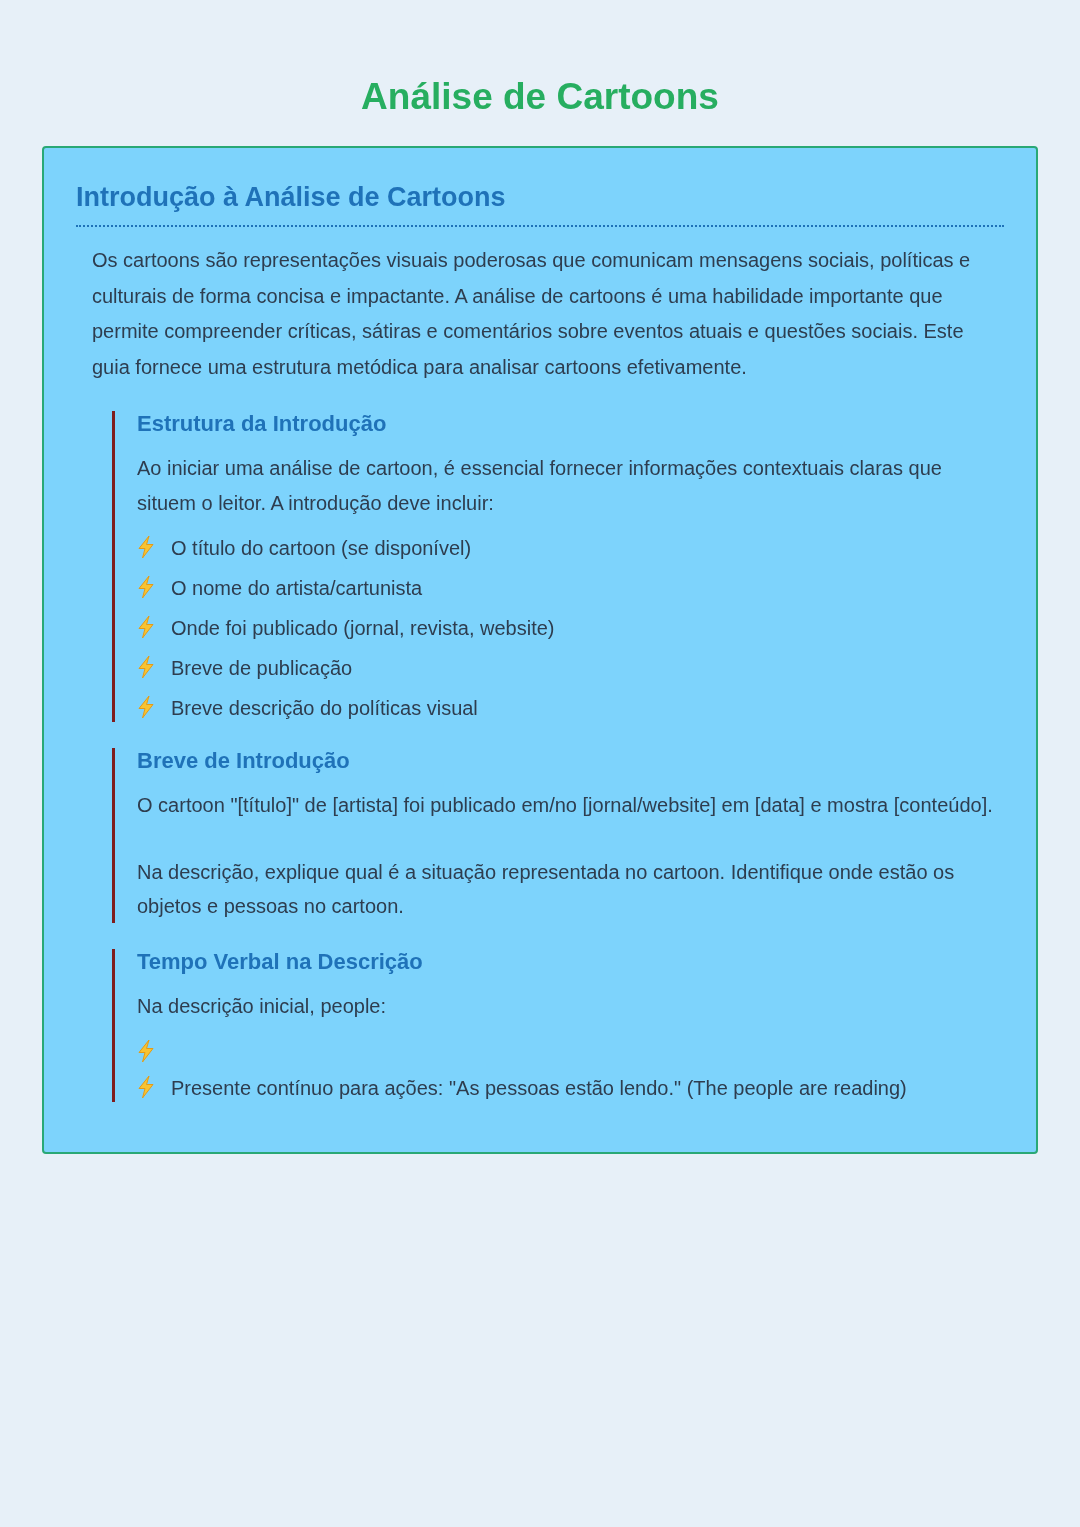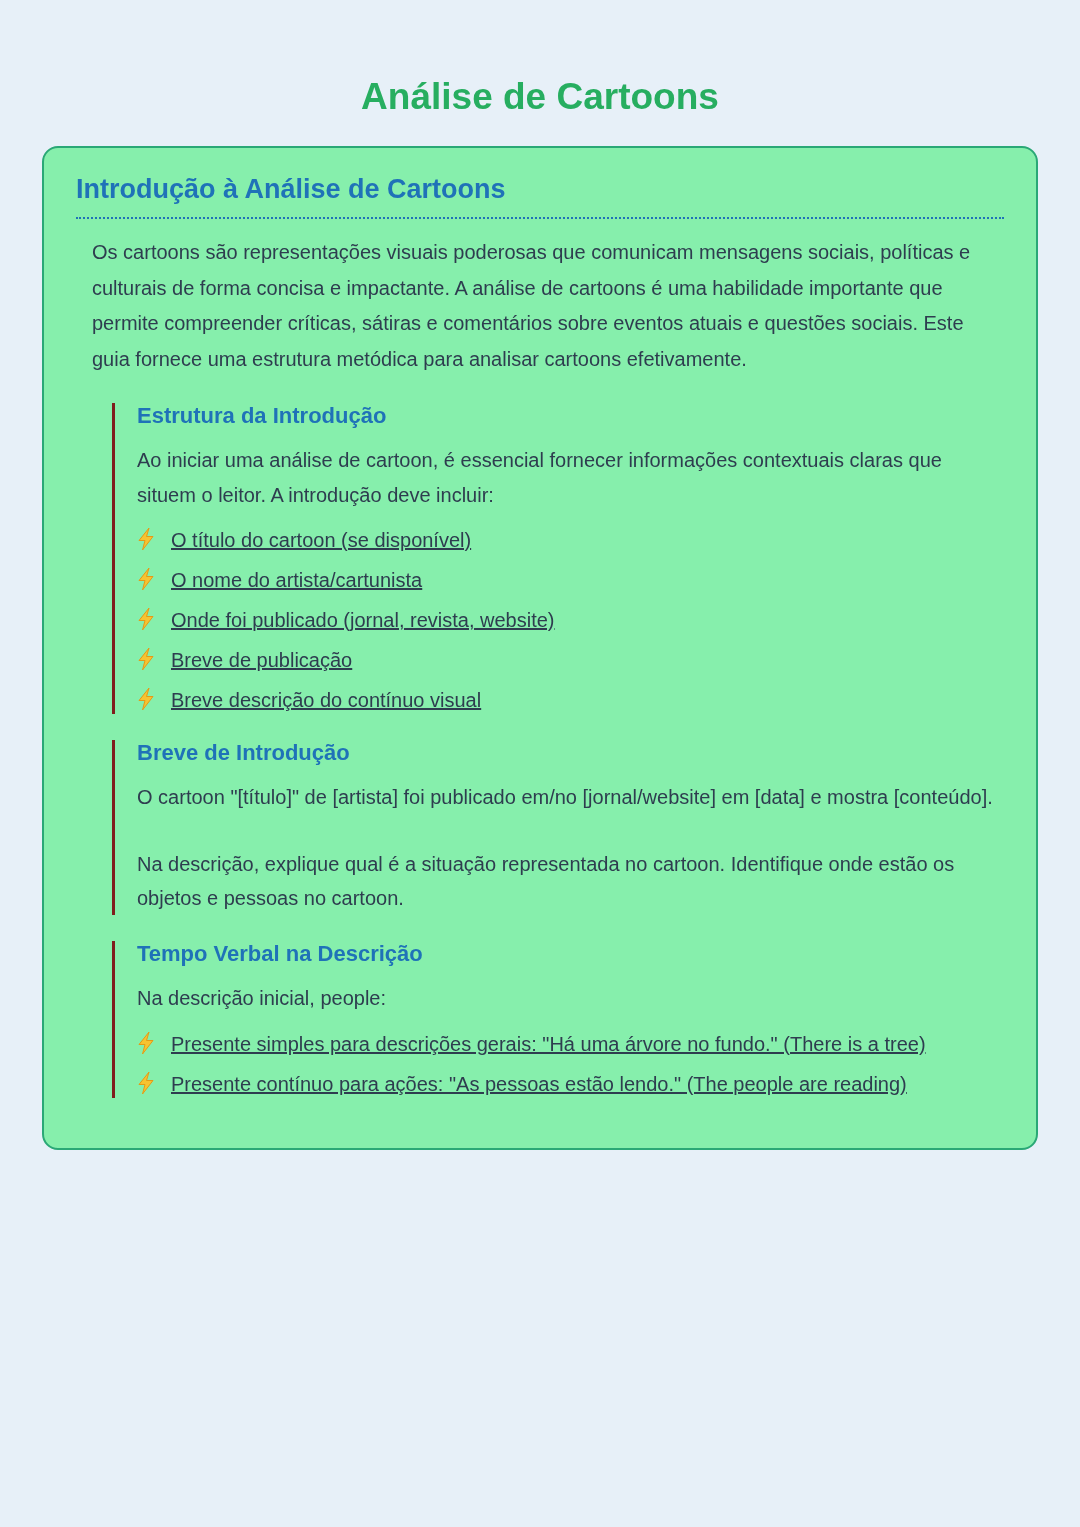--- a/index.html
+++ b/index.html
@@ -17,24 +17,24 @@
   .page-title {
     margin: 0;
     padding: 76px 0 28px 0;
     text-align: center;
     font-size: 37px;
     font-weight: bold;
     color: #27ae60;
   }
   .card {
     margin: 0 42px;
-    background: #86efac;
+    background: #7dd3fc;
     border: 2px solid #2aa876;
-    border-radius: 16px;
-    padding: 26px 32px 38px 32px;
+    border-radius: 4px;
+    padding: 34px 32px 38px 32px;
     box-sizing: border-box;
   }
   .card-heading {
     margin: 0 0 16px 0;
     padding-bottom: 12px;
     font-size: 27px;
     font-weight: bold;
     color: #1f72b8;
     border-bottom: 2px dotted #1f72b8;
   }
@@ -61,21 +61,20 @@
     line-height: 1.72;
     color: #2e3d4f;
   }
   .subsection p.spaced-top {
     margin-top: 32px;
   }
   ul.bolt-list {
     list-style: none;
     margin: 6px 0 0 0;
     padding: 0;
-    text-decoration: underline;
   }
   ul.bolt-list li {
     display: flex;
     align-items: flex-start;
     gap: 16px;
     margin: 0 0 12px 0;
     font-size: 20px;
     line-height: 1.4;
     color: #2e3d4f;
   }
@@ -123,40 +122,39 @@
       <li>
         <span class="bolt"><svg width="18" height="22" viewBox="0 0 18 22">
               <polygon points="12,0 2,12.5 8,12.5 5.5,22 16,8.5 9.5,8.5" fill="#f7c331" stroke="#e39b17" stroke-width="1"></polygon>
             </svg></span>
         <span>Breve de publicação</span>
       </li>
       <li>
         <span class="bolt"><svg width="18" height="22" viewBox="0 0 18 22">
               <polygon points="12,0 2,12.5 8,12.5 5.5,22 16,8.5 9.5,8.5" fill="#f7c331" stroke="#e39b17" stroke-width="1"></polygon>
             </svg></span>
-        <span>Breve descrição do contínuo visual</span>
+        <span>Breve descrição do políticas visual</span>
       </li>
     </ul>
   </div>
 
   <div class="subsection">
     <h3 class="subsection-heading">Breve de Introdução</h3>
     <p>O cartoon "[título]" de [artista] foi publicado em/no [jornal/website] em [data] e mostra [conteúdo].</p>
     <p class="spaced-top">Na descrição, explique qual é a situação representada no cartoon. Identifique onde estão os objetos e pessoas no cartoon.</p>
   </div>
 
   <div class="subsection">
     <h3 class="subsection-heading">Tempo Verbal na Descrição</h3>
     <p>Na descrição inicial, people:</p>
     <ul class="bolt-list">
       <li>
         <span class="bolt"><svg width="18" height="22" viewBox="0 0 18 22">
               <polygon points="12,0 2,12.5 8,12.5 5.5,22 16,8.5 9.5,8.5" fill="#f7c331" stroke="#e39b17" stroke-width="1"></polygon>
             </svg></span>
-        <span>Presente simples para descrições gerais: "Há uma árvore no fundo." (There is a tree)</span>
       </li>
       <li>
         <span class="bolt"><svg width="18" height="22" viewBox="0 0 18 22">
               <polygon points="12,0 2,12.5 8,12.5 5.5,22 16,8.5 9.5,8.5" fill="#f7c331" stroke="#e39b17" stroke-width="1"></polygon>
             </svg></span>
         <span>Presente contínuo para ações: "As pessoas estão lendo." (The people are reading)</span>
       </li>
     </ul>
   </div>
 

